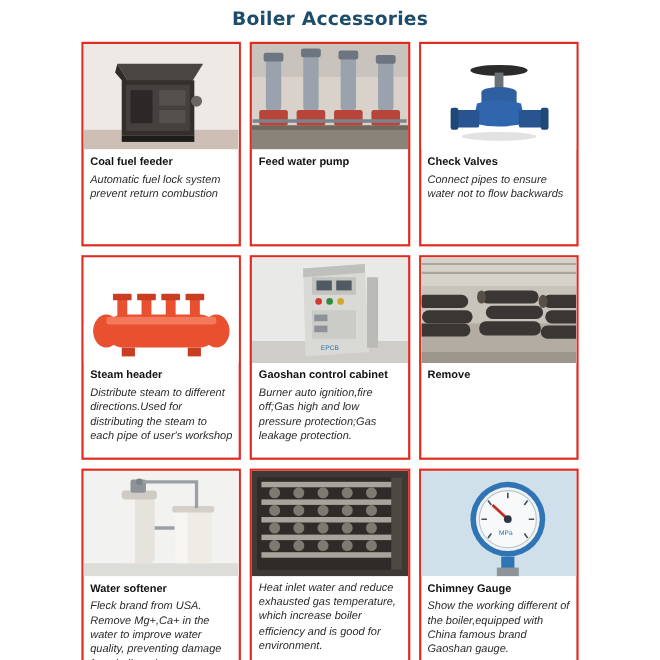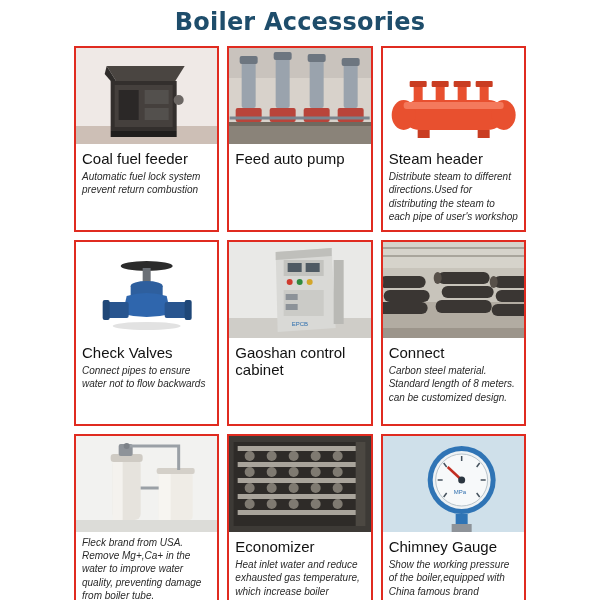--- a/index.html
+++ b/index.html
@@ -16,21 +16,21 @@
   .page {
     position: relative;
     width: 600px;
     height: 600px;
     box-sizing: border-box;
     padding: 0 6px;
   }
   .page-title {
     text-align: center;
     color: #1e4d6b;
-    font-size: 24px;
+    font-size: 17px;
     font-weight: bold;
     letter-spacing: 0.2px;
     margin: 8px 0 10px 0;
     font-family: "DejaVu Sans", sans-serif;
   }
   .grid {
     display: grid;
     grid-template-columns: repeat(3, 1fr);
     grid-template-rows: repeat(3, 186px);
     gap: 8px;
@@ -56,22 +56,22 @@
   .card-media svg {
     display: block;
     width: 100%;
     height: 100%;
   }
   .card-body {
     padding: 4px 6px 6px 6px;
     flex: 1 1 auto;
   }
   .card-title {
-    font-size: 15px;
-    font-weight: normal;
+    font-size: 10px;
+    font-weight: bold;
     color: #111111;
     margin: 2px 0 3px 0;
     line-height: 1.15;
   }
   .card-desc {
     font-size: 10px;
     color: #2a2a2a;
     line-height: 1.32;
     font-style: italic;
   }
@@ -131,53 +131,21 @@
             <rect x="50" y="60" width="26" height="14" rx="2"></rect>
             <rect x="84" y="60" width="26" height="14" rx="2"></rect>
             <rect x="118" y="60" width="26" height="14" rx="2"></rect>
           </g>
           <g stroke="#7b848d" stroke-width="3" fill="none">
             <path d="M10 70 H150"></path>
           </g>
         </svg>
       </div>
       <div class="card-body">
-        <div class="card-title">Feed auto pump</div>
-      </div>
-    </div>
-
-    <div class="card">
-      <div class="card-media">
-        <svg viewBox="0 0 160 96" preserveAspectRatio="xMidYMid slice" aria-hidden="true">
-          <rect x="0" y="0" width="160" height="96" fill="#ffffff"></rect>
-          <g fill="#e8502f">
-            <rect x="30" y="52" width="100" height="30" rx="15"></rect>
-            <ellipse cx="30" cy="67" rx="12" ry="15"></ellipse>
-            <ellipse cx="130" cy="67" rx="12" ry="15"></ellipse>
-          </g>
-          <rect x="30" y="54" width="100" height="7" fill="#f4795c" rx="3"></rect>
-          <g fill="#e8502f">
-            <rect x="40" y="38" width="9" height="16"></rect>
-            <rect x="62" y="38" width="9" height="16"></rect>
-            <rect x="84" y="38" width="9" height="16"></rect>
-            <rect x="106" y="38" width="9" height="16"></rect>
-          </g>
-          <g fill="#c93d22">
-            <rect x="36" y="33" width="17" height="6" rx="1"></rect>
-            <rect x="58" y="33" width="17" height="6" rx="1"></rect>
-            <rect x="80" y="33" width="17" height="6" rx="1"></rect>
-            <rect x="102" y="33" width="17" height="6" rx="1"></rect>
-          </g>
-          <rect x="44" y="82" width="12" height="8" fill="#c93d22"></rect>
-          <rect x="104" y="82" width="12" height="8" fill="#c93d22"></rect>
-        </svg>
-      </div>
-      <div class="card-body">
-        <div class="card-title">Steam header</div>
-        <div class="card-desc">Distribute steam to different directions.Used for distributing the steam to each pipe of user's workshop</div>
+        <div class="card-title">Feed water pump</div>
       </div>
     </div>
 
     <div class="card">
       <div class="card-media">
         <svg viewBox="0 0 160 96" preserveAspectRatio="xMidYMid slice" aria-hidden="true">
           <rect x="0" y="0" width="160" height="96" fill="#ffffff"></rect>
           <ellipse cx="80" cy="24" rx="26" ry="5" fill="#2b2b2b"></ellipse>
           <rect x="76" y="26" width="8" height="16" fill="#6b7076"></rect>
           <ellipse cx="80" cy="44" rx="16" ry="5" fill="#2e5f9e"></ellipse>
@@ -186,20 +154,52 @@
           <rect x="40" y="60" width="22" height="16" rx="2" fill="#28558f"></rect>
           <rect x="98" y="60" width="22" height="16" rx="2" fill="#28558f"></rect>
           <rect x="36" y="58" width="7" height="20" rx="2" fill="#1f4778"></rect>
           <rect x="118" y="58" width="7" height="20" rx="2" fill="#1f4778"></rect>
           <ellipse cx="80" cy="84" rx="34" ry="4" fill="#e2e2e2"></ellipse>
         </svg>
       </div>
       <div class="card-body">
         <div class="card-title">Check Valves</div>
         <div class="card-desc">Connect pipes to ensure water not to flow backwards</div>
+      </div>
+    </div>
+
+    <div class="card">
+      <div class="card-media">
+        <svg viewBox="0 0 160 96" preserveAspectRatio="xMidYMid slice" aria-hidden="true">
+          <rect x="0" y="0" width="160" height="96" fill="#ffffff"></rect>
+          <g fill="#e8502f">
+            <rect x="30" y="52" width="100" height="30" rx="15"></rect>
+            <ellipse cx="30" cy="67" rx="12" ry="15"></ellipse>
+            <ellipse cx="130" cy="67" rx="12" ry="15"></ellipse>
+          </g>
+          <rect x="30" y="54" width="100" height="7" fill="#f4795c" rx="3"></rect>
+          <g fill="#e8502f">
+            <rect x="40" y="38" width="9" height="16"></rect>
+            <rect x="62" y="38" width="9" height="16"></rect>
+            <rect x="84" y="38" width="9" height="16"></rect>
+            <rect x="106" y="38" width="9" height="16"></rect>
+          </g>
+          <g fill="#c93d22">
+            <rect x="36" y="33" width="17" height="6" rx="1"></rect>
+            <rect x="58" y="33" width="17" height="6" rx="1"></rect>
+            <rect x="80" y="33" width="17" height="6" rx="1"></rect>
+            <rect x="102" y="33" width="17" height="6" rx="1"></rect>
+          </g>
+          <rect x="44" y="82" width="12" height="8" fill="#c93d22"></rect>
+          <rect x="104" y="82" width="12" height="8" fill="#c93d22"></rect>
+        </svg>
+      </div>
+      <div class="card-body">
+        <div class="card-title">Steam header</div>
+        <div class="card-desc">Distribute steam to different directions.Used for distributing the steam to each pipe of user's workshop</div>
       </div>
     </div>
 
     <div class="card">
       <div class="card-media">
         <svg viewBox="0 0 160 96" preserveAspectRatio="xMidYMid slice" aria-hidden="true">
           <rect x="0" y="0" width="160" height="96" fill="#e9e9e7"></rect>
           <rect x="0" y="76" width="160" height="20" fill="#cfcdc8"></rect>
           <polygon points="56,10 112,6 116,86 58,90" fill="#d9d9d6"></polygon>
           <polygon points="56,10 112,6 112,14 56,18" fill="#bfbfbb"></polygon>
@@ -211,20 +211,21 @@
           <circle cx="90" cy="40" r="3" fill="#d3a62a"></circle>
           <rect x="64" y="48" width="40" height="26" fill="#cbcbc7"></rect>
           <rect x="66" y="52" width="12" height="6" fill="#8c9298"></rect>
           <rect x="66" y="62" width="12" height="6" fill="#8c9298"></rect>
           <text x="72" y="84" font-size="6" fill="#2f6fae" font-family="sans-serif">EPCB</text>
           <rect x="114" y="18" width="10" height="64" fill="#b9b9b5"></rect>
         </svg>
       </div>
       <div class="card-body">
         <div class="card-title">Gaoshan control cabinet</div>
+        <div class="card-desc">Burner auto ignition,fire off;Gas high and low pressure protection;Gas leakage protection.</div>
       </div>
     </div>
 
     <div class="card">
       <div class="card-media">
         <svg viewBox="0 0 160 96" preserveAspectRatio="xMidYMid slice" aria-hidden="true">
           <rect x="0" y="0" width="160" height="96" fill="#c8c4bb"></rect>
           <rect x="0" y="0" width="160" height="26" fill="#d6d3cb"></rect>
           <g stroke="#a9a59c" stroke-width="2">
             <path d="M0 6 H160"></path>
@@ -244,22 +245,21 @@
           </g>
           <g fill="#575049">
             <ellipse cx="6" cy="40" rx="4" ry="6"></ellipse>
             <ellipse cx="64" cy="36" rx="4" ry="6"></ellipse>
             <ellipse cx="120" cy="40" rx="4" ry="6"></ellipse>
           </g>
           <rect x="0" y="86" width="160" height="10" fill="#9c958b"></rect>
         </svg>
       </div>
       <div class="card-body">
-        <div class="card-title">Connect</div>
-        <div class="card-desc">Carbon steel material. Standard length of 8 meters. can be customized design.</div>
+        <div class="card-title">Remove</div>
       </div>
     </div>
 
     <div class="card">
       <div class="card-media">
         <svg viewBox="0 0 160 96" preserveAspectRatio="xMidYMid slice" aria-hidden="true">
           <rect x="0" y="0" width="160" height="96" fill="#f2f2f0"></rect>
           <rect x="0" y="84" width="160" height="12" fill="#dcdcd8"></rect>
           <rect x="46" y="22" width="28" height="62" rx="6" fill="#e6e3dd"></rect>
           <rect x="46" y="22" width="10" height="62" fill="#f4f2ee"></rect>
@@ -269,20 +269,21 @@
           <rect x="92" y="36" width="12" height="48" fill="#f7f5f1"></rect>
           <rect x="90" y="32" width="38" height="6" rx="2" fill="#d4d0c9"></rect>
           <g stroke="#9aa0a6" stroke-width="3" fill="none">
             <path d="M60 10 H112 V34"></path>
             <path d="M74 52 H92"></path>
           </g>
           <circle cx="60" cy="10" r="3" fill="#7d8288"></circle>
         </svg>
       </div>
       <div class="card-body">
+        <div class="card-title">Water softener</div>
         <div class="card-desc">Fleck brand from USA. Remove Mg+,Ca+ in the water to improve water quality, preventing damage from boiler tube.</div>
       </div>
     </div>
 
     <div class="card">
       <div class="card-media">
         <svg viewBox="0 0 160 96" preserveAspectRatio="xMidYMid slice" aria-hidden="true">
           <rect x="0" y="0" width="160" height="96" fill="#3d3a36"></rect>
           <rect x="14" y="6" width="132" height="84" fill="#2e2b28"></rect>
           <g fill="#a9a49b">
@@ -311,21 +312,20 @@
             <circle cx="30" cy="68" r="5"></circle>
               <circle cx="52" cy="68" r="5"></circle>
               <circle cx="74" cy="68" r="5"></circle>
               <circle cx="96" cy="68" r="5"></circle>
               <circle cx="118" cy="68" r="5"></circle>
           </g>
           <rect x="136" y="6" width="10" height="84" fill="#4c4842"></rect>
         </svg>
       </div>
       <div class="card-body">
-        <div class="card-title">Economizer</div>
         <div class="card-desc">Heat inlet water and reduce exhausted gas temperature, which increase boiler efficiency and is good for environment.</div>
       </div>
     </div>
 
     <div class="card">
       <div class="card-media">
         <svg viewBox="0 0 160 96" preserveAspectRatio="xMidYMid slice" aria-hidden="true">
           <rect x="0" y="0" width="160" height="96" fill="#cfe0ea"></rect>
           <circle cx="88" cy="44" r="34" fill="#2f74b5"></circle>
           <circle cx="88" cy="44" r="29" fill="#eef2f4"></circle>
@@ -341,18 +341,18 @@
           </g>
           <path d="M88 44 L74 31" stroke="#c22e22" stroke-width="2.5"></path>
           <circle cx="88" cy="44" r="3.5" fill="#2b3640"></circle>
           <text x="80" y="58" font-size="6" fill="#2f6fae" font-family="sans-serif">MPa</text>
           <rect x="82" y="78" width="12" height="12" fill="#2f74b5"></rect>
           <rect x="78" y="88" width="20" height="8" fill="#8e9399"></rect>
         </svg>
       </div>
       <div class="card-body">
         <div class="card-title">Chimney Gauge</div>
-        <div class="card-desc">Show the working pressure of the boiler,equipped with China famous brand Gaoshan gauge.</div>
+        <div class="card-desc">Show the working different of the boiler,equipped with China famous brand Gaoshan gauge.</div>
       </div>
     </div>
 
   </div>
 </div>
 
 </body></html>

